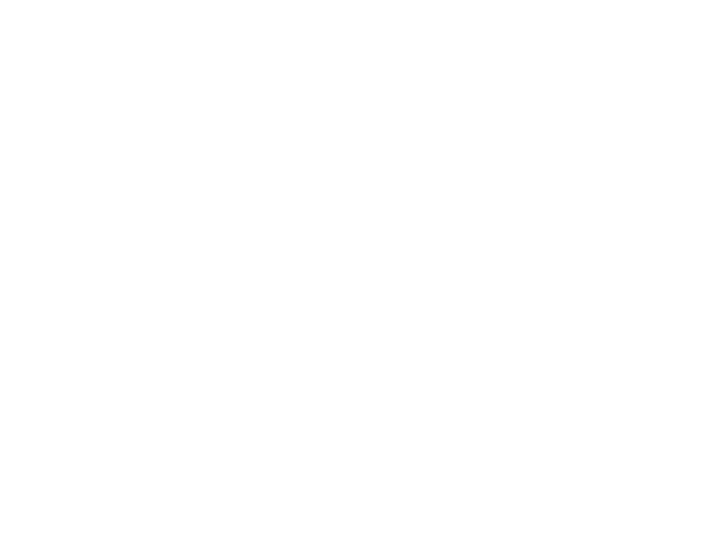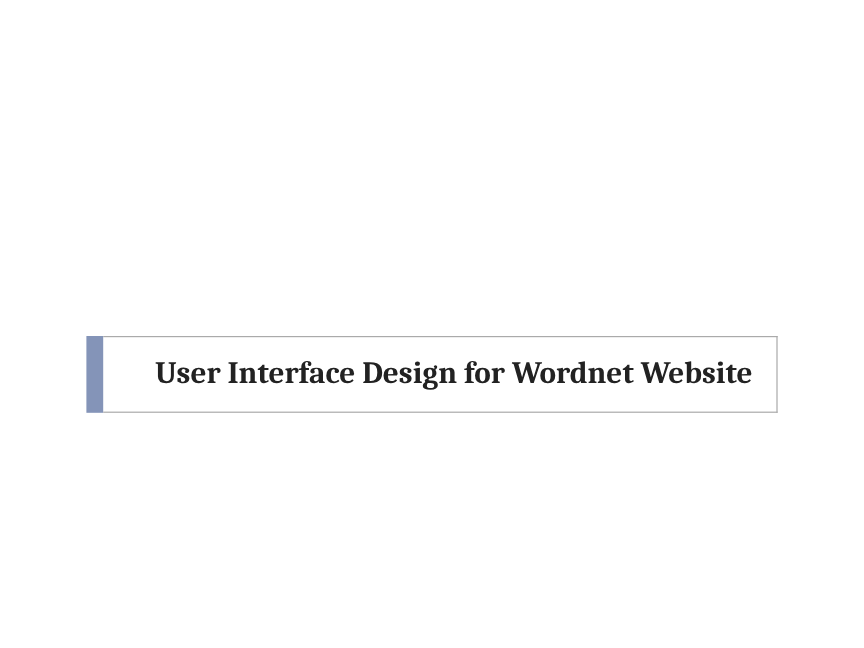--- a/index.html
+++ b/index.html
@@ -57,19 +57,13 @@
     }
     .subtitle-text sup {
       font-size: 0.65em;
       vertical-align: super;
     }
   </style>
 </head>
 <body>
 
 <div class="slide-container">
-  <div class="title-block">
-    <div class="accent-bar"></div>
-    <div class="title-content">
-      <div class="title-text">User Interface Design for Wordnet Website</div>
-    </div>
-  </div>
 </div>
 
 </body></html>

